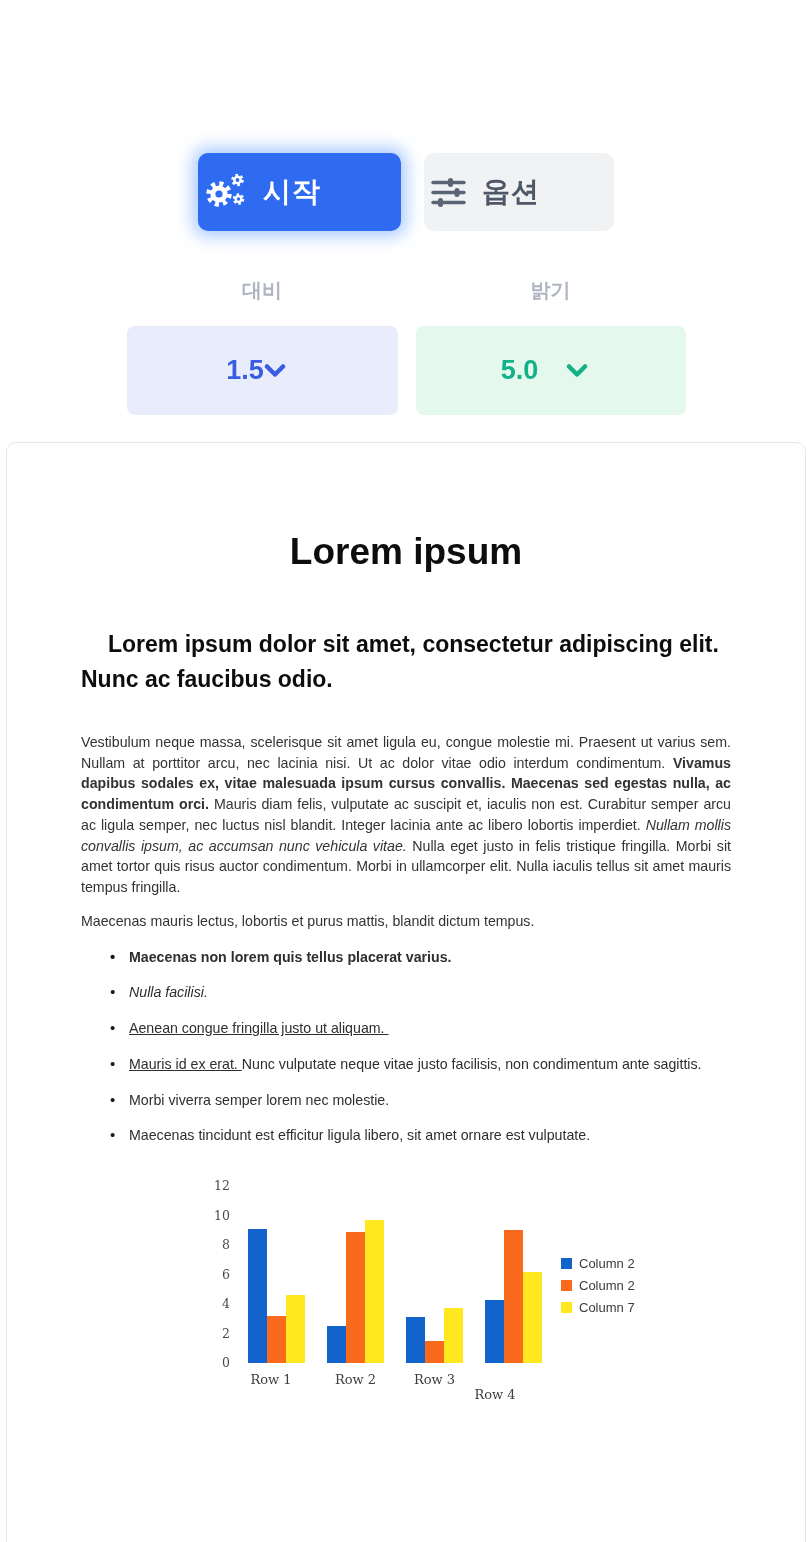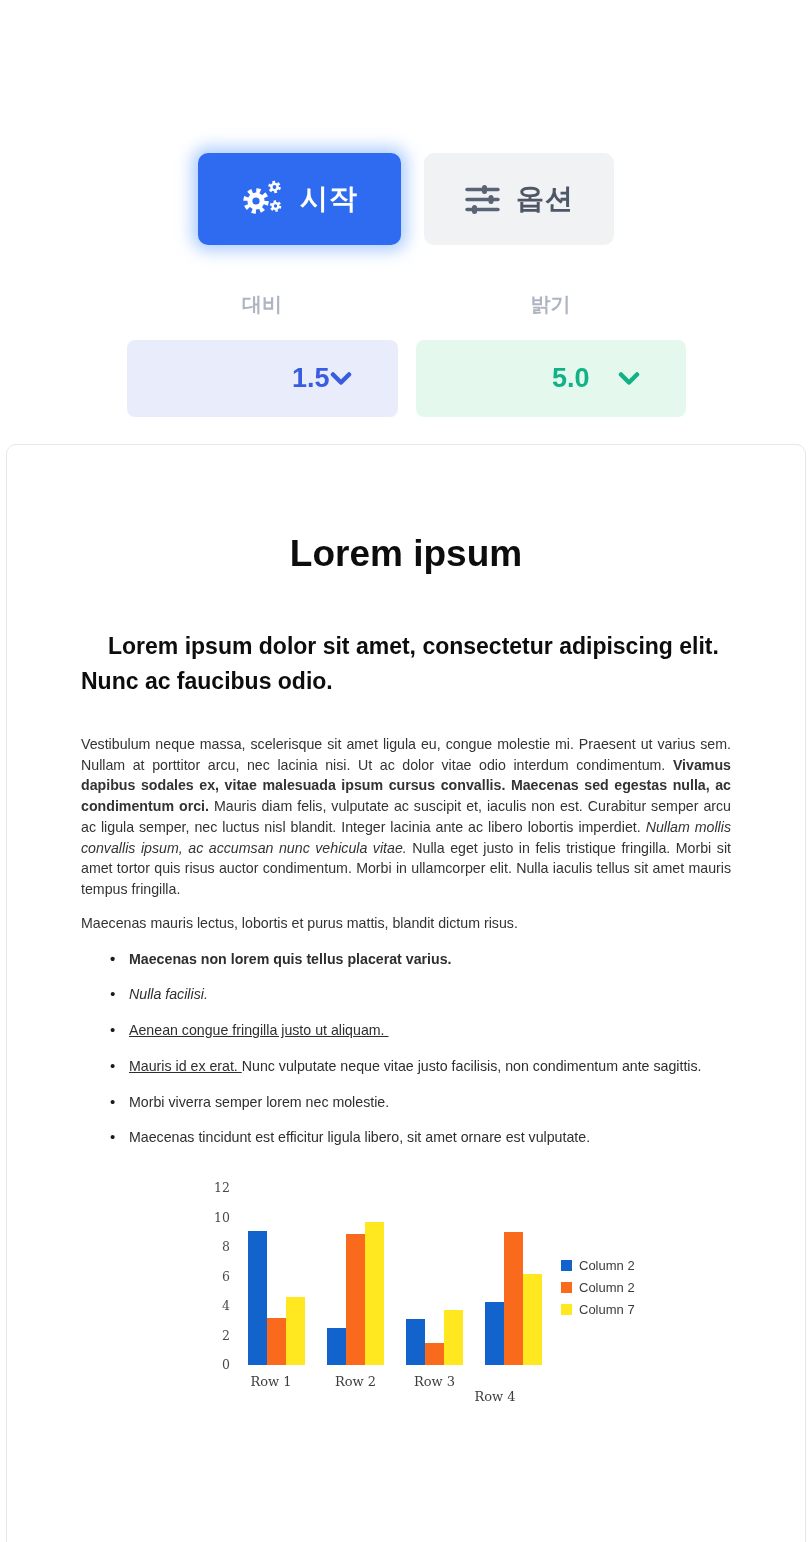--- a/index.html
+++ b/index.html
@@ -7,39 +7,39 @@
   body {
     width: 812px; height: 1542px; overflow: hidden;
     background: #ffffff;
     font-family: "Liberation Sans", sans-serif;
     -webkit-font-smoothing: antialiased;
   }
 
   
   .button-row { display: flex; justify-content: center; gap: 23px; padding-top: 153px; }
   .btn {
-    height: 92px; border-radius: 10px; border: none; cursor: pointer;
-    display: flex; align-items: center; justify-content: center; gap: 15px;
+    height: 78px; border-radius: 10px; border: none; cursor: pointer;
+    display: flex; align-items: center; gap: 15px;
     font-family: inherit; font-weight: bold; font-size: 28px; letter-spacing: 1px;
   }
   .btn-start {
     width: 203px; background: #2e6bf0; color: #ffffff;
     box-shadow: 0 0 16px 6px rgba(110, 165, 255, 0.55);
   }
   .btn-options { width: 190px; background: #f1f2f4; color: #4d5766; }
   .icon { display: inline-flex; align-items: center; justify-content: center; }
 
   .label-row { display: flex; justify-content: center; gap: 18px; margin-top: 46px; }
   .ctl-label { width: 271px; text-align: center; color: #aeb5c1; font-size: 20px; font-weight: 600; line-height: 26px; }
   .ctl-label.right { width: 270px; }
 
   .select-row { display: flex; justify-content: center; gap: 18px; margin-top: 23px; }
   .select {
-    width: 271px; height: 77px; border-radius: 8px; cursor: pointer;
-    display: flex; align-items: center; justify-content: flex-end;
+    width: 271px; height: 89px; border-radius: 8px; cursor: pointer;
+    display: flex; align-items: center; justify-content: center;
     padding: 0 46px 0 34px; font-size: 27px; font-weight: bold;
   }
   .select-contrast { background: #e9edfb; color: #3a5ce0; }
   .select-brightness { background: #e4f8ee; color: #13b286; width: 270px; gap: 28px; }
 
   
   .card {
     margin: 27px 6px 0; height: 1120px; background: #ffffff;
     border: 1px solid #e7e7e9; border-radius: 10px;
     padding: 0 74px;
@@ -145,21 +145,21 @@
   </div>
 </div>
 
 <div class="card">
   <h1 class="doc-title">Lorem ipsum</h1>
 
   <h2 class="doc-subtitle">Lorem ipsum dolor sit amet, consectetur adipiscing elit. Nunc ac faucibus odio.</h2>
 
   <p class="body-text"><span>Vestibulum neque massa, scelerisque sit amet ligula eu, congue molestie mi. Praesent ut varius sem. Nullam at porttitor arcu, nec lacinia nisi. Ut ac dolor vitae odio interdum condimentum. </span><b>Vivamus dapibus sodales ex, vitae malesuada ipsum cursus convallis. Maecenas sed egestas nulla, ac condimentum orci.</b><span> Mauris diam felis, vulputate ac suscipit et, iaculis non est. Curabitur semper arcu ac ligula semper, nec luctus nisl blandit. Integer lacinia ante ac libero lobortis imperdiet. </span><i>Nullam mollis convallis ipsum, ac accumsan nunc vehicula vitae.</i><span> Nulla eget justo in felis tristique fringilla. Morbi sit amet tortor quis risus auctor condimentum. Morbi in ullamcorper elit. Nulla iaculis tellus sit amet mauris tempus fringilla.</span></p>
 
-  <p class="body-text follow">Maecenas mauris lectus, lobortis et purus mattis, blandit dictum risus.</p>
+  <p class="body-text follow">Maecenas mauris lectus, lobortis et purus mattis, blandit dictum tempus.</p>
 
   <ul class="doc-list">
     <li class="li-bold">Maecenas non lorem quis tellus placerat varius.</li>
     <li class="li-italic">Nulla facilisi.</li>
     <li><span class="u">Aenean congue fringilla justo ut aliquam.&nbsp;</span></li>
     <li><span class="u">Mauris id ex erat.&nbsp;</span><span>Nunc vulputate neque vitae justo facilisis, non condimentum ante sagittis.</span></li>
     <li>Morbi viverra semper lorem nec molestie.</li>
     <li>Maecenas tincidunt est efficitur ligula libero, sit amet ornare est vulputate.</li>
   </ul>
 

